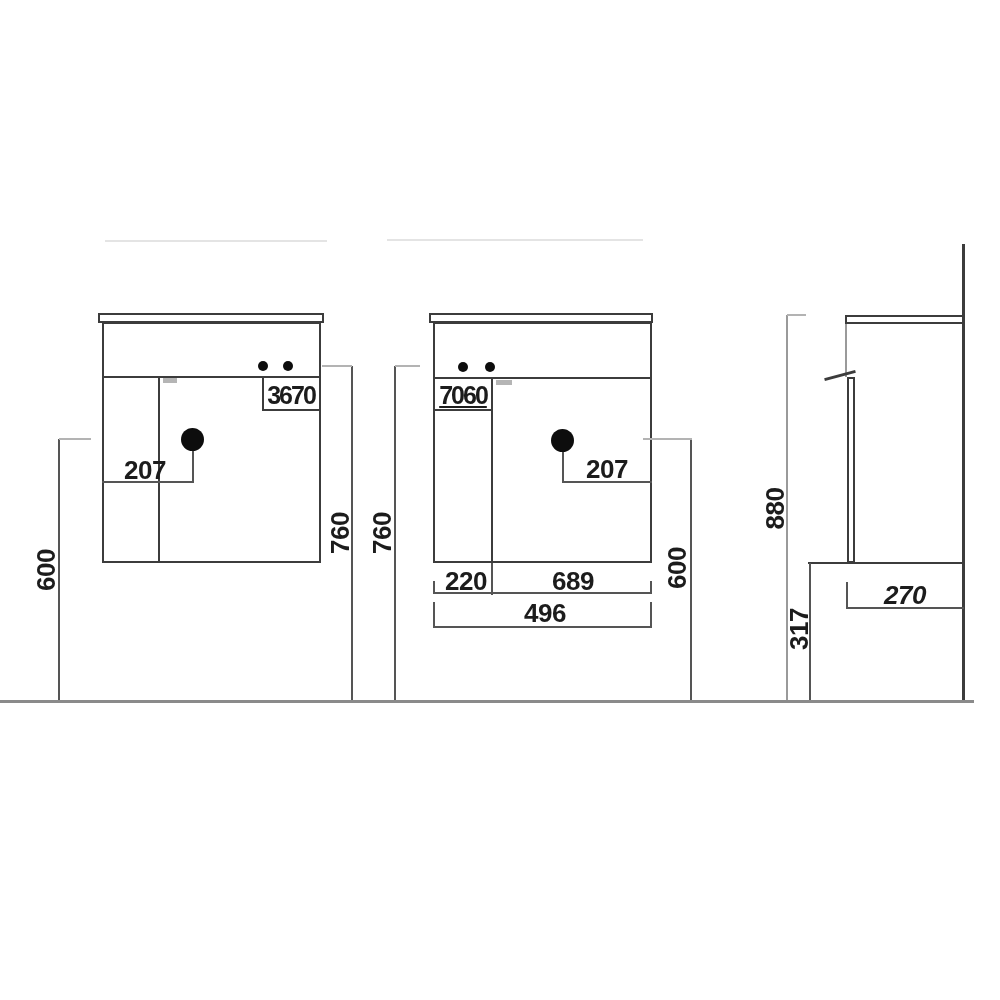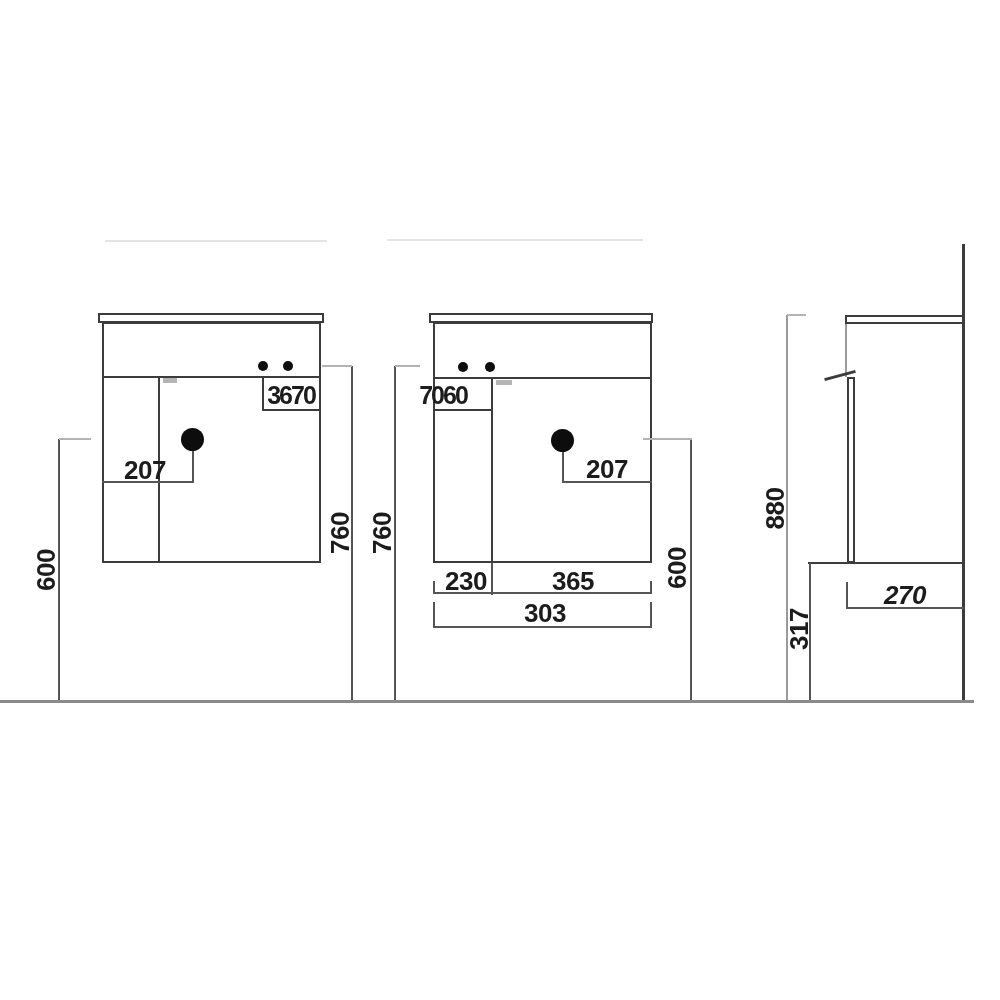--- a/index.html
+++ b/index.html
@@ -62,37 +62,37 @@
   <div class="box" style="left:429px;top:313px;width:224px;height:10px;"></div>
   <div class="box" style="left:433px;top:322px;width:219px;height:241px;"></div>
   <div class="ln" style="left:433px;top:377px;width:219px;height:2px;"></div>
   <div class="ln" style="left:491px;top:377px;width:2px;height:186px;"></div>
   <div class="handle" style="left:496px;top:380px;width:16px;height:5px;"></div>
   <div class="dot" style="left:458px;top:362px;width:10px;height:10px;"></div>
   <div class="dot" style="left:485px;top:362px;width:10px;height:10px;"></div>
   <div class="dot" style="left:551px;top:429px;width:23px;height:23px;"></div>
 
   <div class="ln" style="left:433px;top:409px;width:60px;height:2px;"></div>
-  <div class="lbl tight" style="left:414px;top:382px;width:58px;height:26px;">7060</div>
+  <div class="lbl tight" style="left:434px;top:382px;width:58px;height:26px;text-decoration:underline;">7060</div>
 
   <div class="dim" style="left:562px;top:452px;width:2px;height:30px;"></div>
   <div class="dim" style="left:562px;top:481px;width:90px;height:2px;"></div>
   <div class="lbl" style="left:580px;top:458px;width:54px;height:22px;">207</div>
 
   <div class="dim" style="left:433px;top:592px;width:219px;height:2px;"></div>
   <div class="dim" style="left:433px;top:581px;width:2px;height:13px;"></div>
   <div class="dim" style="left:491px;top:563px;width:2px;height:32px;"></div>
   <div class="dim" style="left:650px;top:581px;width:2px;height:13px;"></div>
-  <div class="lbl" style="left:440px;top:569px;width:52px;height:24px;">230</div>
-  <div class="lbl" style="left:547px;top:569px;width:52px;height:24px;">365</div>
+  <div class="lbl" style="left:440px;top:569px;width:52px;height:24px;">220</div>
+  <div class="lbl" style="left:547px;top:569px;width:52px;height:24px;">689</div>
 
   <div class="dim" style="left:433px;top:626px;width:219px;height:2px;"></div>
   <div class="dim" style="left:433px;top:602px;width:2px;height:26px;"></div>
   <div class="dim" style="left:650px;top:602px;width:2px;height:26px;"></div>
-  <div class="lbl" style="left:519px;top:601px;width:52px;height:24px;">303</div>
+  <div class="lbl" style="left:519px;top:601px;width:52px;height:24px;">496</div>
 
   <div class="dim" style="left:690px;top:439px;width:2px;height:263px;"></div>
   <div class="tick" style="left:643px;top:438px;width:49px;height:2px;"></div>
   <div class="lbl rot" style="left:647px;top:555px;width:60px;height:26px;">600</div>
 
   <div class="ln" style="left:962px;top:244px;width:3px;height:458px;"></div>
   <div class="box" style="left:845px;top:315px;width:119px;height:9px;"></div>
   <div class="dim" style="left:845px;top:324px;width:2px;height:53px;background:#9a9a9a;"></div>
   <div class="box" style="left:847px;top:377px;width:8px;height:186px;"></div>
   <div class="ln" style="left:824px;top:374px;width:32px;height:3px;transform:rotate(-15deg);"></div>

